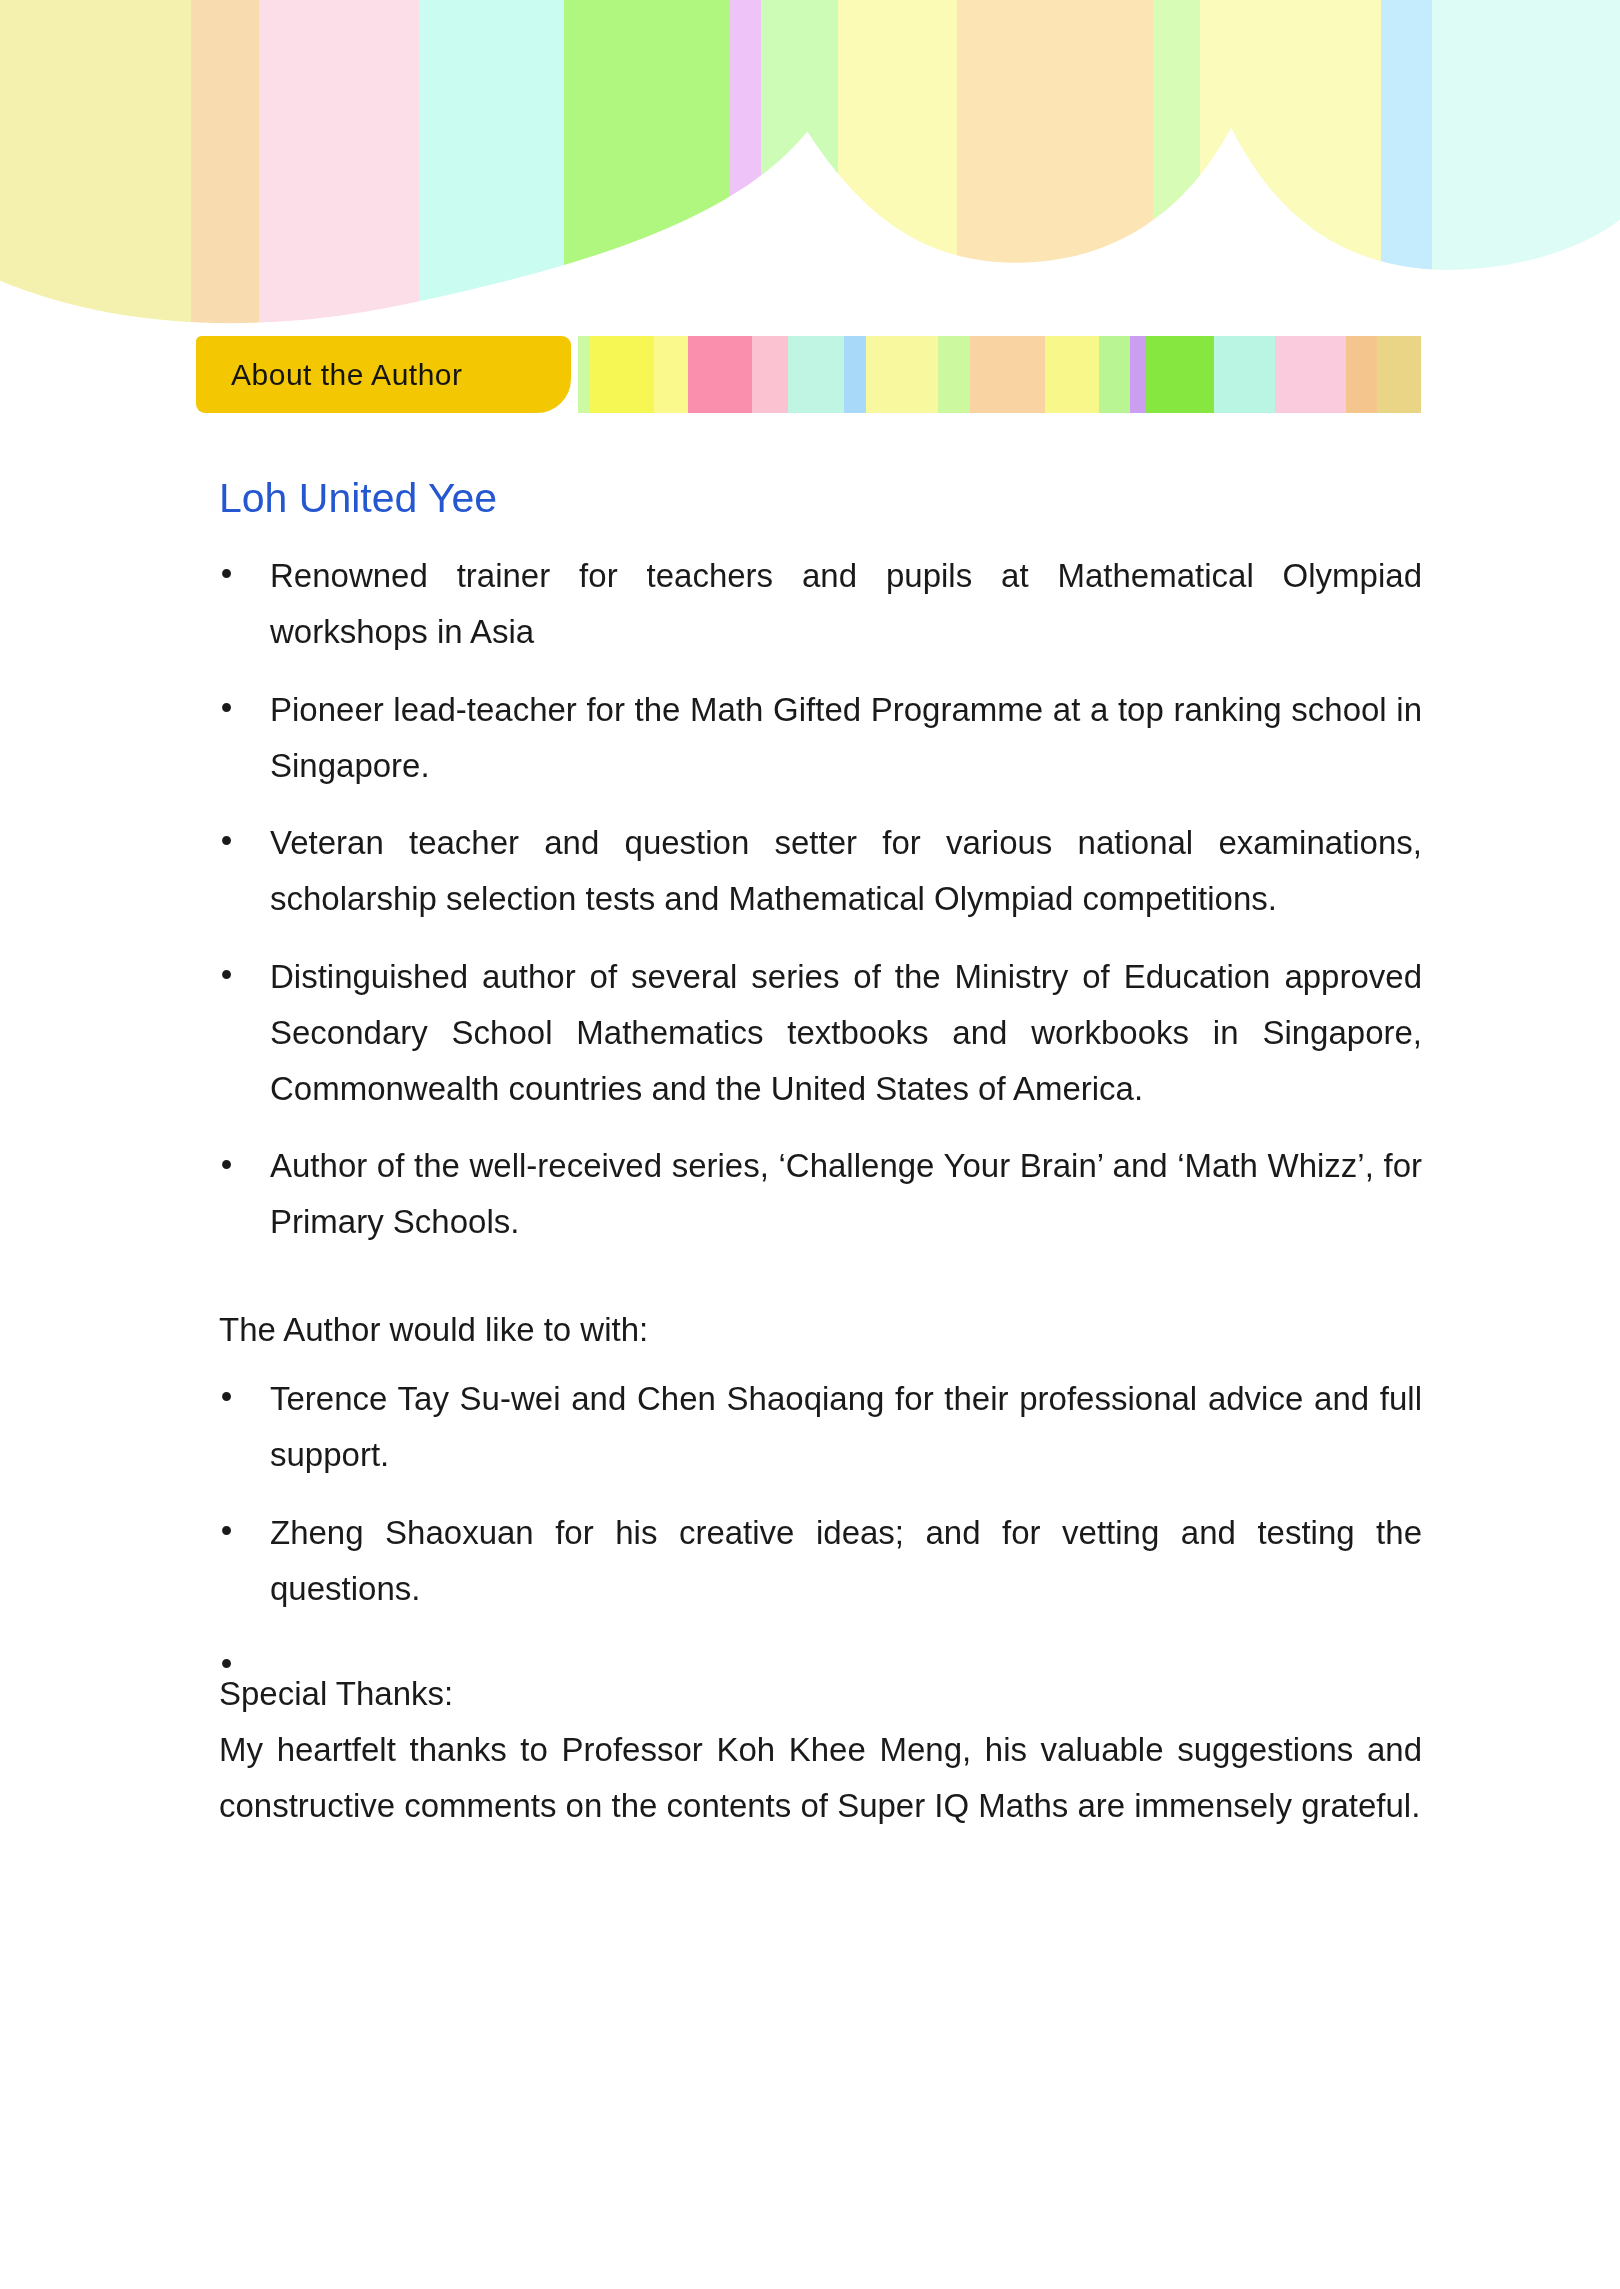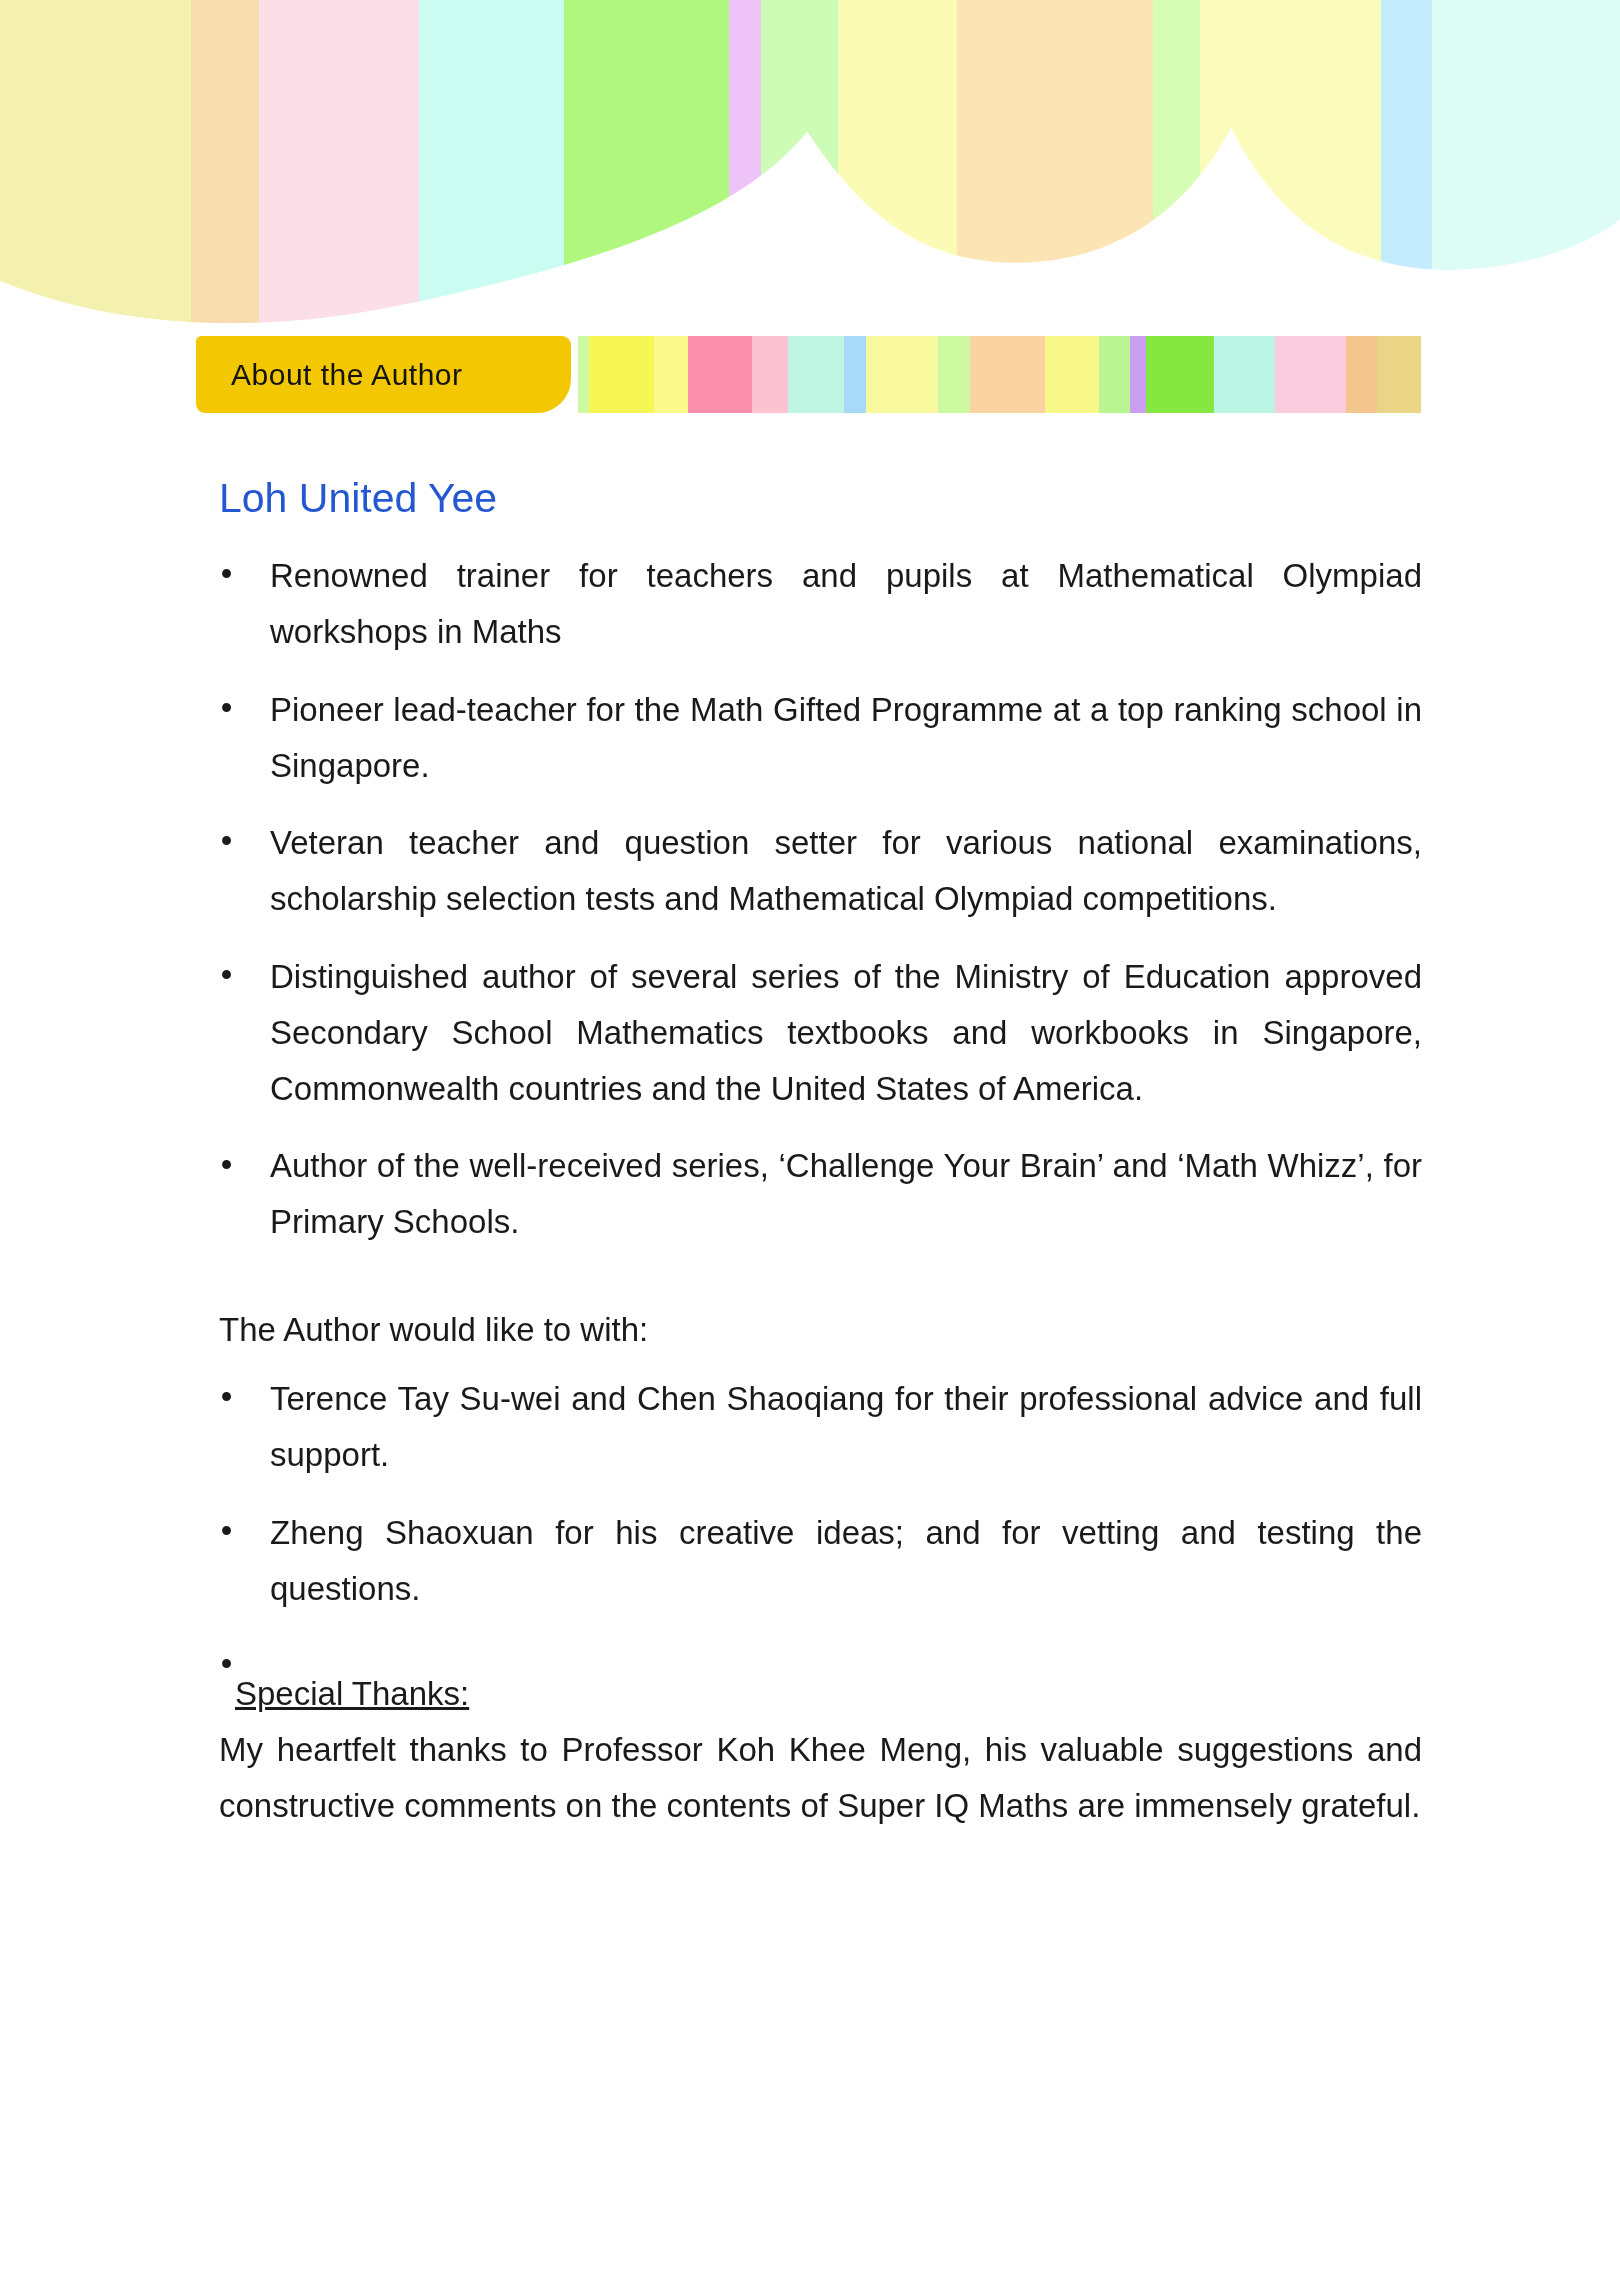--- a/index.html
+++ b/index.html
@@ -48,21 +48,21 @@
     position:relative;
     padding-left:51px;
     margin:0 0 21.6px 0;
     text-align:justify;
   }
   ul.bullets li .dot{
     position:absolute;left:1.8px;top:-1.8px;
     font-size:33px;color:#1a1a1a;
   }
   .thank-intro{margin:52px 0 12.6px 0;}
-  .special-title{margin:49px 0 0 16px;text-decoration:underline;}
+  .special-title{margin:49px 0 0 0;}
   .special-body{margin:0;text-align:justify;}
   p{padding:0;}
 </style>
 </head>
 <body>
 
 <div class="page">
 
   <div class="banner">
     <div class="stripes" id="banner-stripes">
@@ -115,21 +115,21 @@
         <div style="width: 71px; background: rgb(249, 203, 221);"></div>
         <div style="width: 31px; background: rgb(244, 198, 142);"></div>
         <div style="width: 44px; background: rgb(233, 213, 133);"></div>
       </div>
   </div>
 
   <div class="content">
     <h2 class="author-name">Loh United Yee</h2>
 
     <ul class="bullets" id="author-bullets">
-        <li><span class="dot">•</span><span>Renowned trainer for teachers and pupils at Mathematical Olympiad workshops in Maths</span></li>
+        <li><span class="dot">•</span><span>Renowned trainer for teachers and pupils at Mathematical Olympiad workshops in Asia</span></li>
         <li><span class="dot">•</span><span>Pioneer lead-teacher for the Math Gifted Programme at a top ranking school in Singapore.</span></li>
         <li><span class="dot">•</span><span>Veteran teacher and question setter for various national examinations, scholarship selection tests and Mathematical Olympiad competitions.</span></li>
         <li><span class="dot">•</span><span>Distinguished author of several series of the Ministry of Education approved Secondary School Mathematics textbooks and workbooks in Singapore, Commonwealth countries and the United States of America.</span></li>
         <li><span class="dot">•</span><span>Author of the well-received series, ‘Challenge Your Brain’ and ‘Math Whizz’, for Primary Schools.</span></li>
       </ul>
 
     <p class="thank-intro">The Author would like to with:</p>
 
     <ul class="bullets" id="thanks-bullets">
         <li><span class="dot">•</span><span>Terence Tay Su-wei and Chen Shaoqiang for their professional advice and full support.</span></li>

